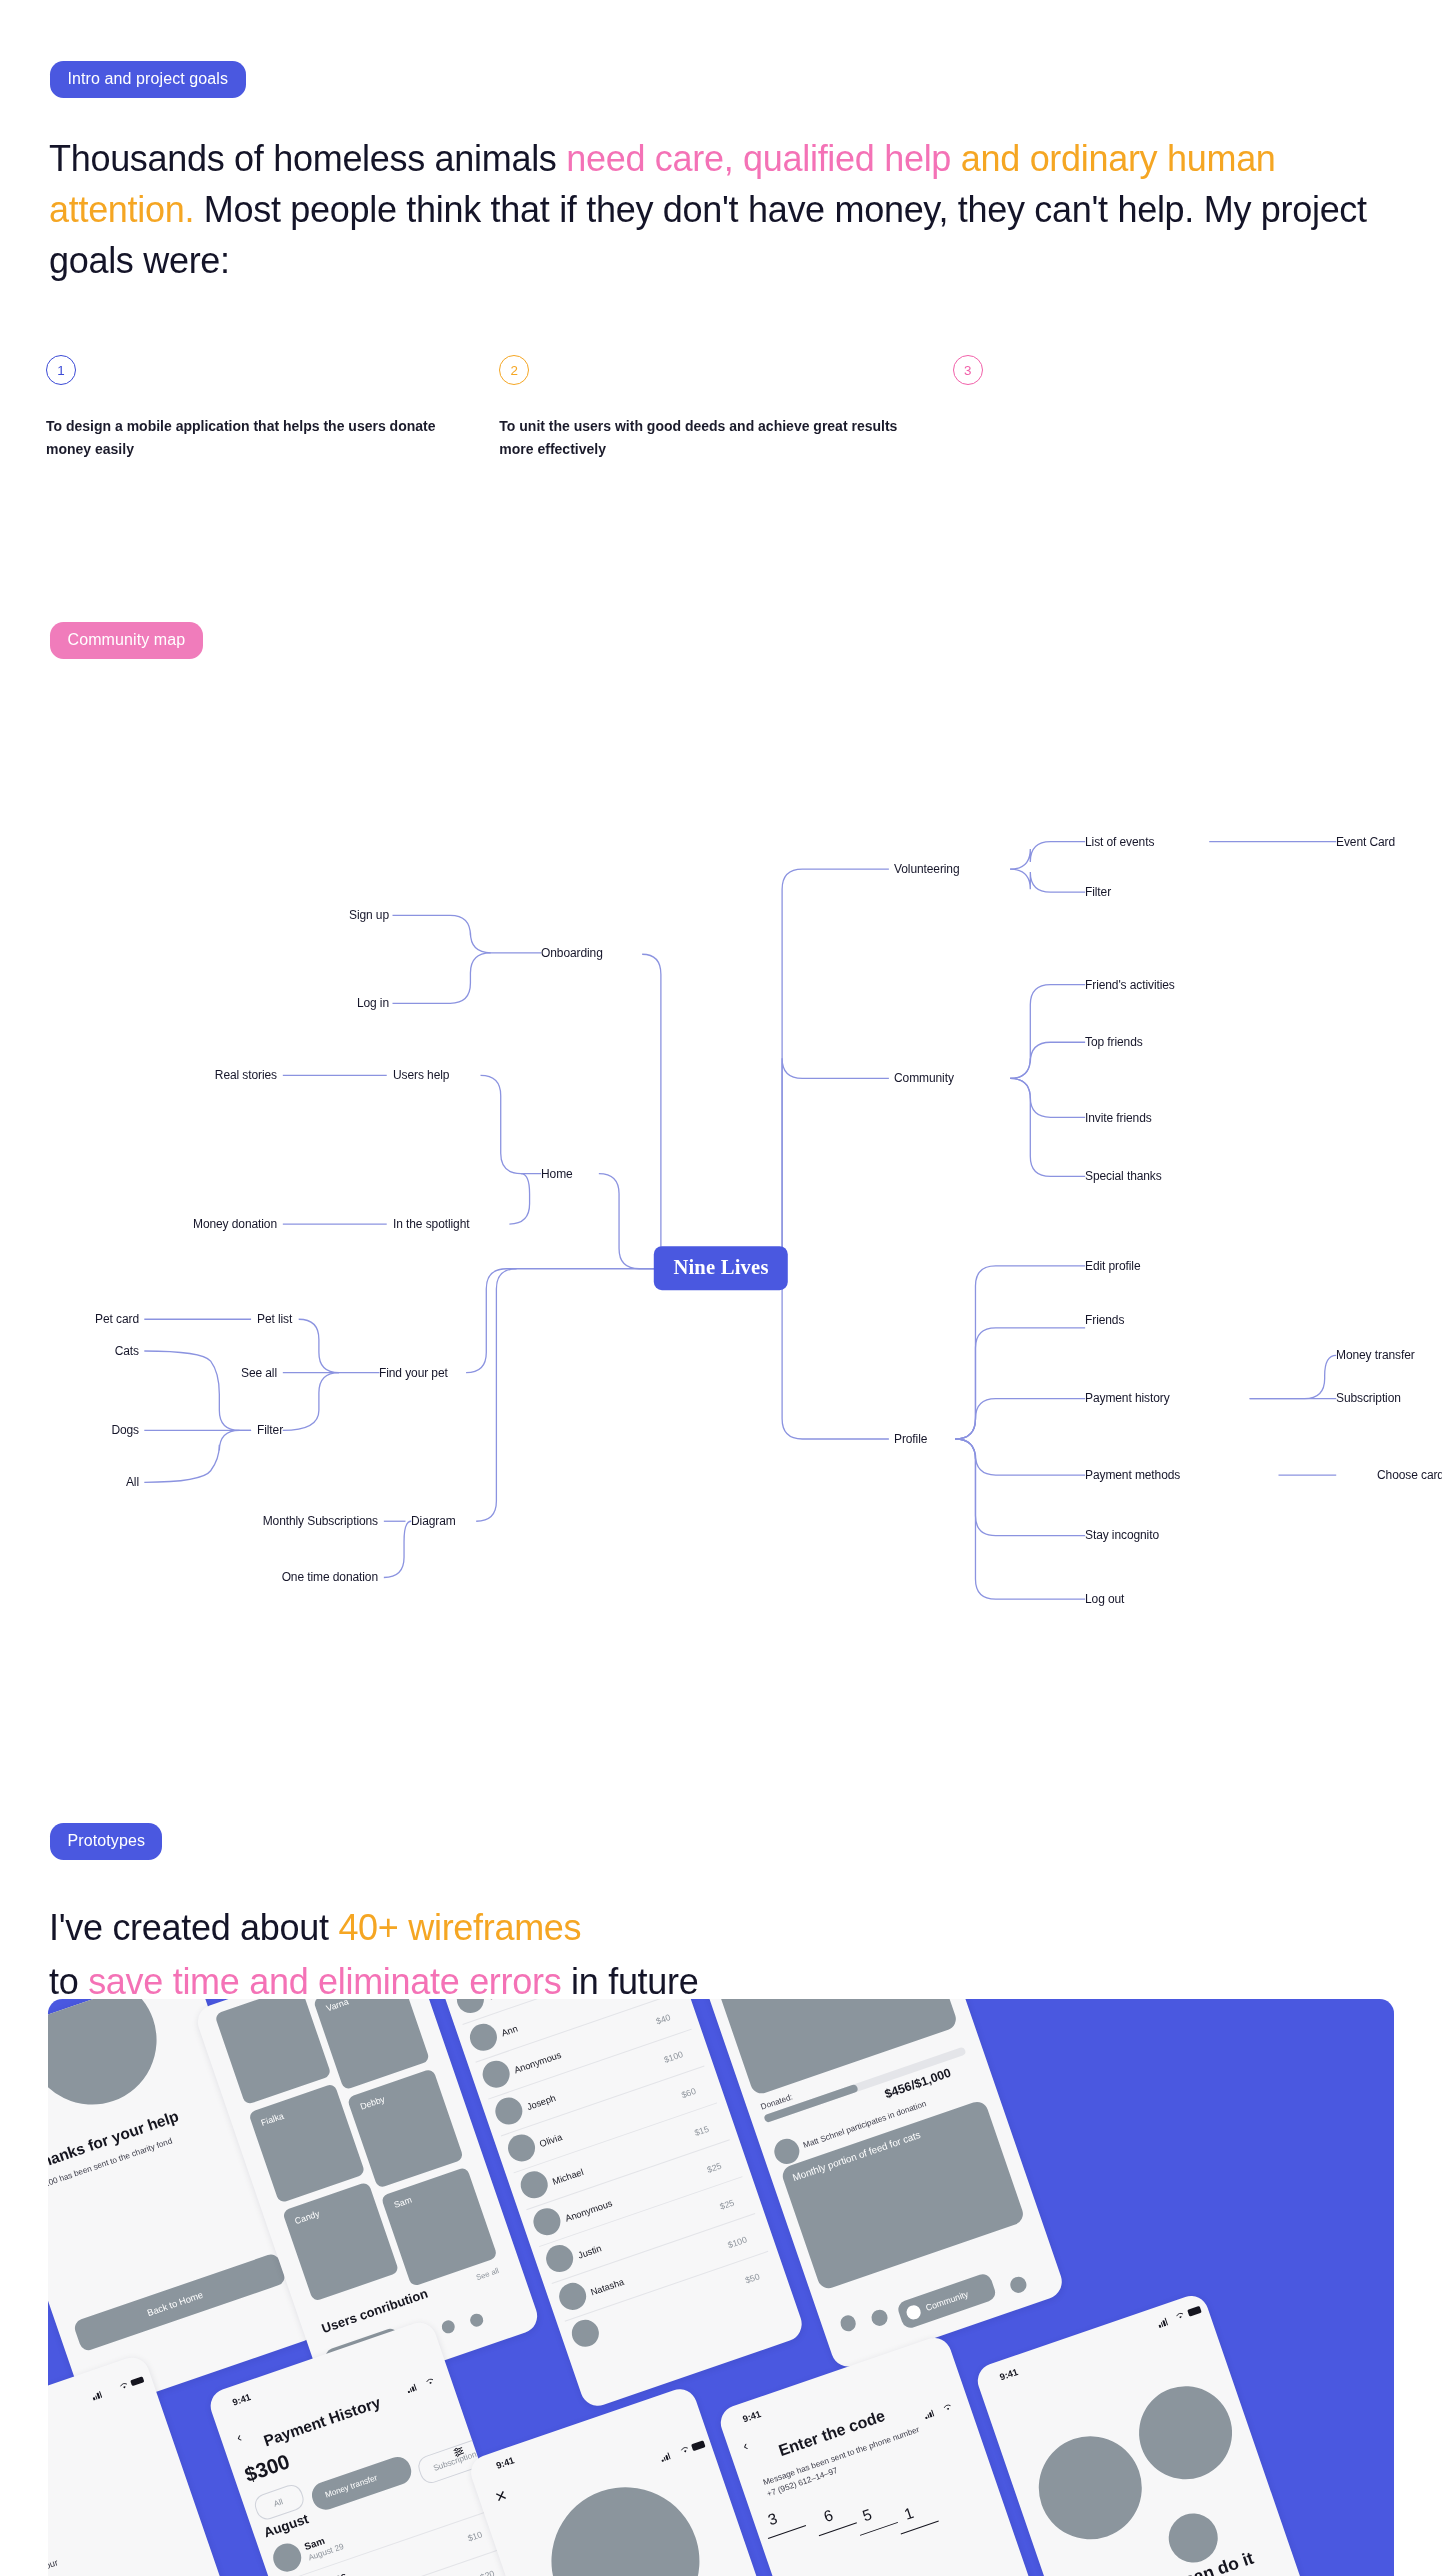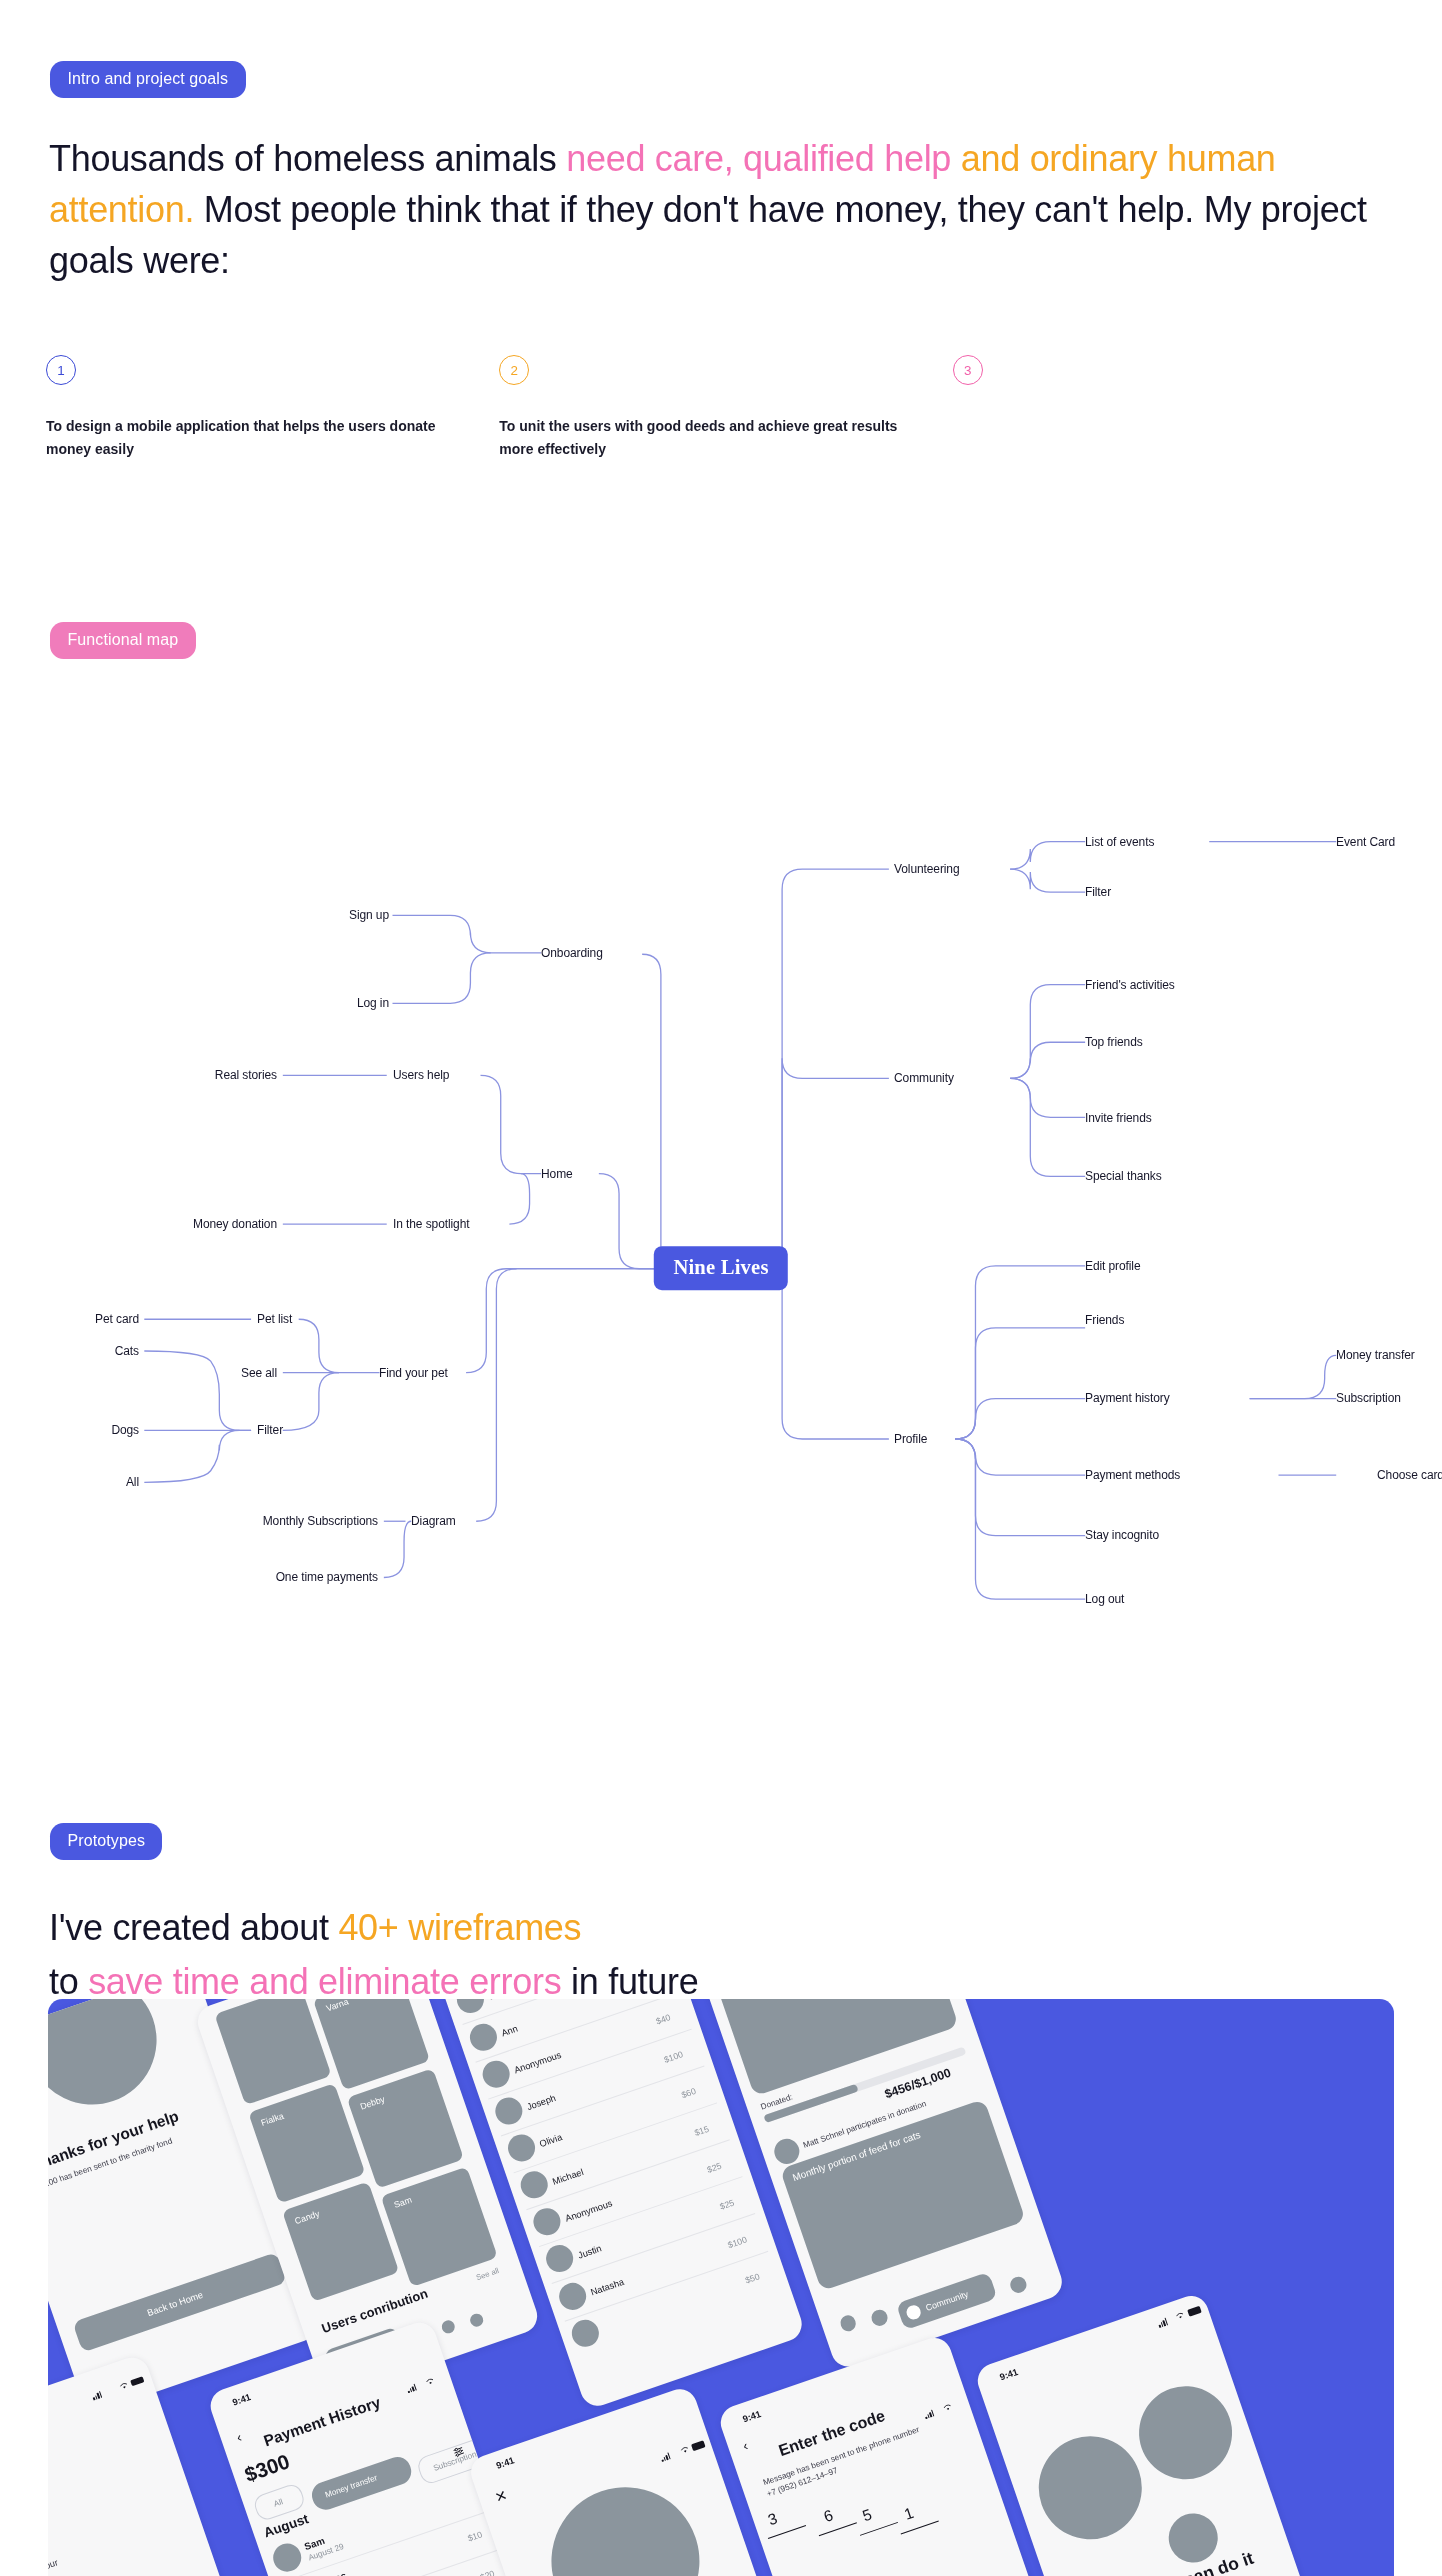--- a/index.html
+++ b/index.html
@@ -136,21 +136,21 @@
       <div class="goal-num goal-2">2</div>
       <div class="goal-text">To unit the users with good deeds and achieve great results more effectively</div>
     </div>
     <div class="goal">
       <div class="goal-num goal-3">3</div>
     </div>
   </div>
 </div>
 
 <div id="map-pill-wrap">
-  <span class="pill pill-pink">Functional map</span>
+  <span class="pill pill-pink">Community map</span>
 </div>
 
 <div id="map-canvas">
   <svg width="1443" height="1020" viewBox="0 0 1000 707" preserveAspectRatio="none">
     <g fill="none" stroke="#8b93e0" stroke-width="0.9">
 
       <path d="M272 213 H312 Q326 213 326 227 V225 Q326 239 340 239 H375"></path>
       <path d="M272 274 H312 Q326 274 326 260 V253 Q326 239 340 239"></path>
 
       <path d="M445 240 Q458 240 458 254 V444 Q458 458 472 458"></path>
@@ -213,21 +213,21 @@
   <div class="node l" style="left:541px; top:566px;">Home</div>
   <div class="node r" style="left:139px;  top:711px;">Pet card</div>
   <div class="node l" style="left:257px;  top:711px;">Pet list</div>
   <div class="node r" style="left:277px;  top:765px;">See all</div>
   <div class="node r" style="left:139px;  top:743px;">Cats</div>
   <div class="node r" style="left:139px;  top:822px;">Dogs</div>
   <div class="node r" style="left:139px;  top:874px;">All</div>
   <div class="node l" style="left:257px;  top:822px;">Filter</div>
   <div class="node l" style="left:379px;  top:765px;">Find your pet</div>
   <div class="node r" style="left:378px;  top:913px;">Monthly Subscriptions</div>
-  <div class="node r" style="left:378px;  top:969px;">One time payments</div>
+  <div class="node r" style="left:378px;  top:969px;">One time donation</div>
   <div class="node l" style="left:411px;  top:913px;">Diagram</div>
 
   <div class="node l" style="left:894px; top:261px;">Volunteering</div>
   <div class="node l" style="left:1085px; top:234px;">List of events</div>
   <div class="node l" style="left:1336px; top:234px;">Event Card</div>
   <div class="node l" style="left:1085px; top:284px;">Filter</div>
   <div class="node l" style="left:894px; top:470px;">Community</div>
   <div class="node l" style="left:1085px; top:377px;">Friend's activities</div>
   <div class="node l" style="left:1085px; top:434px;">Top friends</div>
   <div class="node l" style="left:1085px; top:510px;">Invite friends</div>

